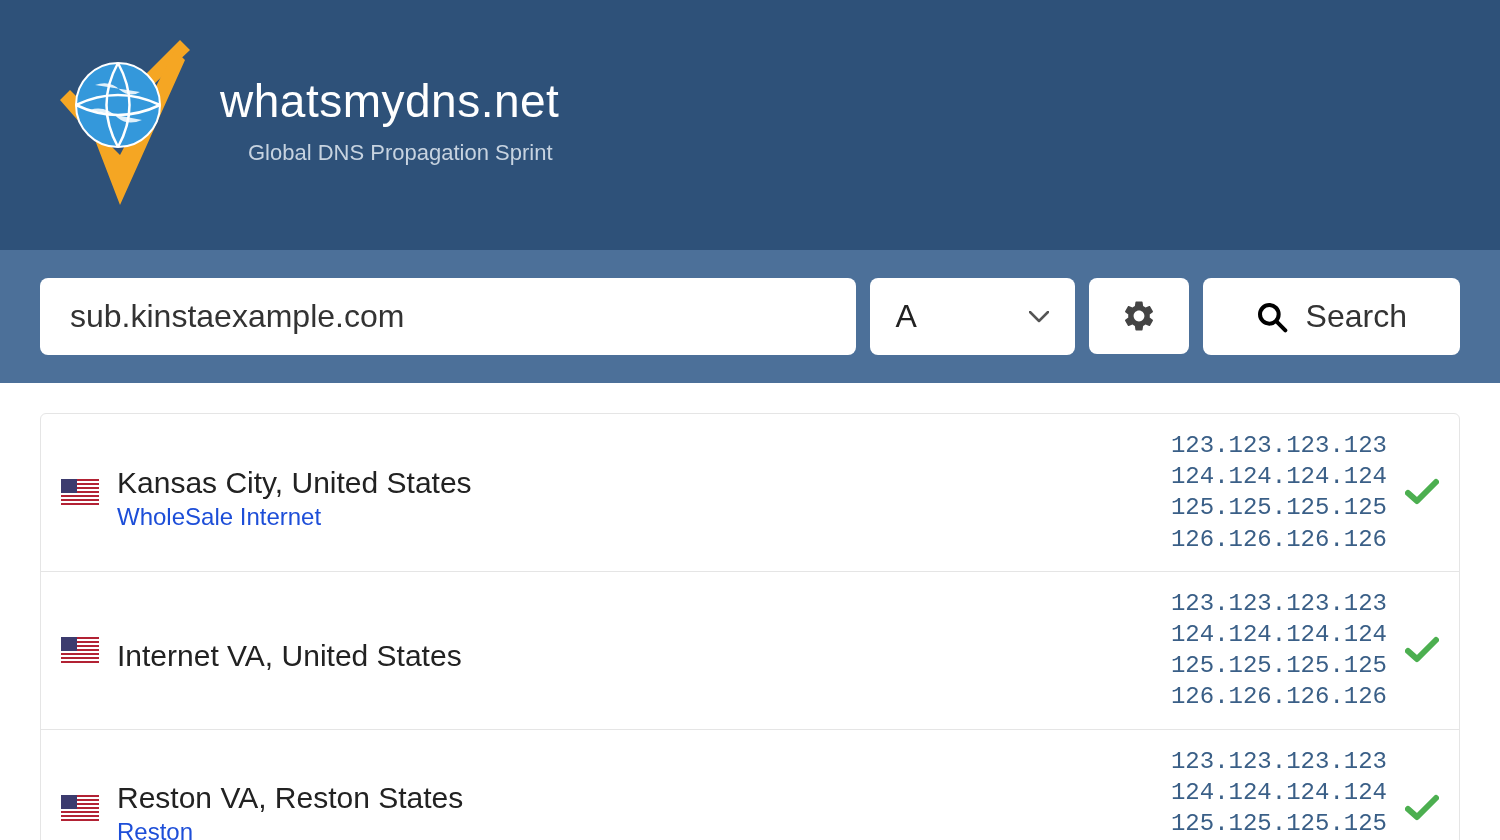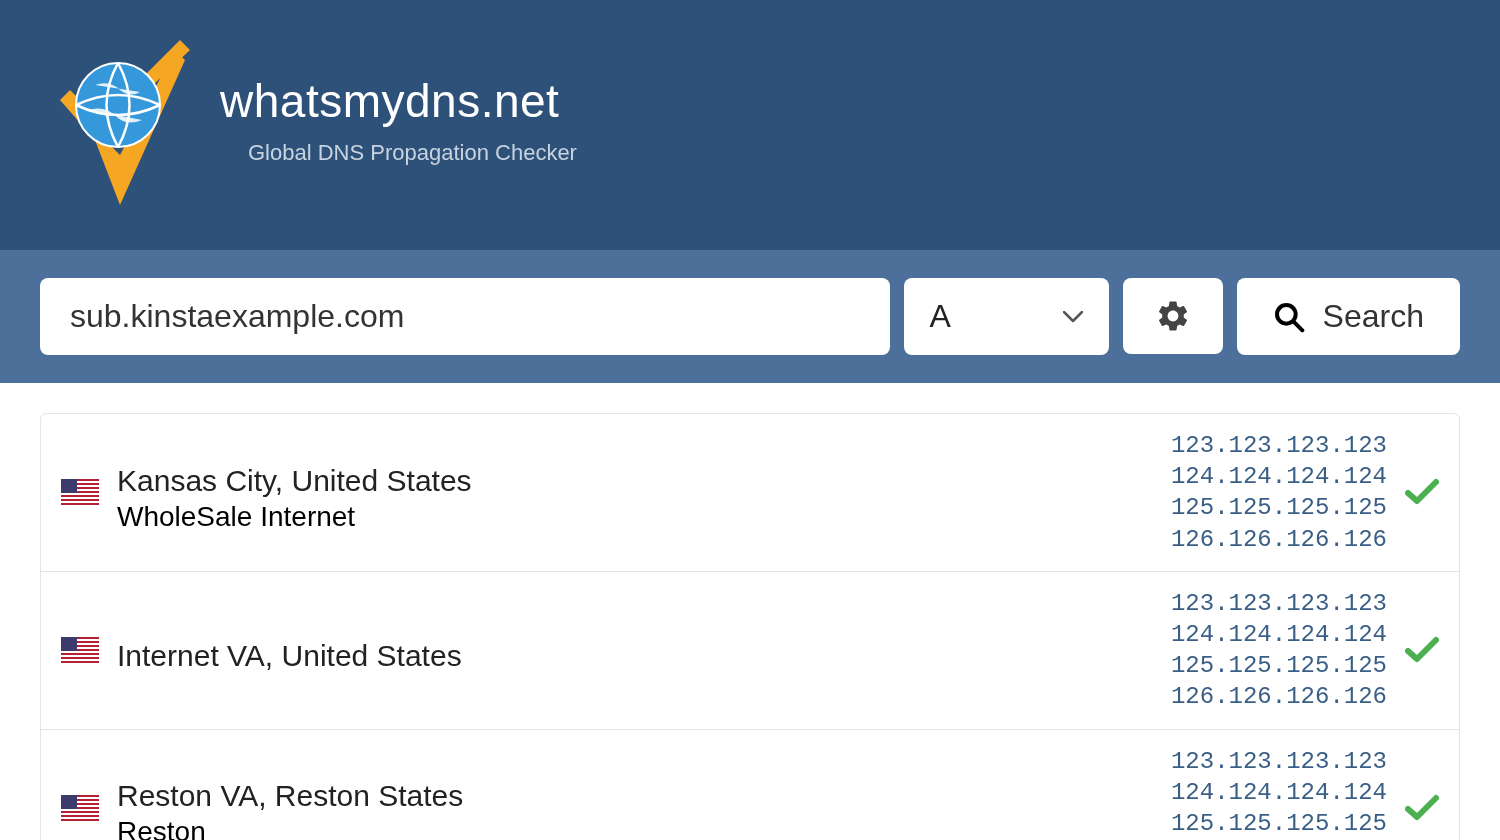--- a/index.html
+++ b/index.html
@@ -87,21 +87,21 @@
       cursor: pointer;
     }
     .gear-svg {
       width: 36px;
       height: 36px;
     }
     .search-btn {
       background: #ffffff;
       border: none;
       border-radius: 8px;
-      padding: 20px 36px;
+      padding: 20px 53px;
       display: flex;
       align-items: center;
       gap: 18px;
       cursor: pointer;
       font-size: 32px;
       color: #333;
     }
     .search-svg {
       width: 32px;
       height: 32px;
@@ -134,22 +134,22 @@
       display: flex;
       flex-direction: column;
       gap: 3px;
     }
     .loc-name {
       font-size: 30px;
       color: #222;
       margin-top: 12px;
     }
     .loc-provider {
-      font-size: 28px;
-      color: #000000;
+      font-size: 24px;
+      color: #1d4ed8;
     }
     .ip-block {
       display: flex;
       flex-direction: column;
       align-items: flex-end;
       font-family: "Courier New", Courier, monospace;
       font-size: 24px;
       color: #3a5f87;
       line-height: 1.3;
       text-align: center;
@@ -171,21 +171,21 @@
     <ellipse cx="78" cy="75" rx="42" ry="42" fill="none" stroke="#ffffff" stroke-width="2"></ellipse>
     <path d="M 36 75 Q 78 55 120 75" fill="none" stroke="#ffffff" stroke-width="2.5"></path>
     <path d="M 36 75 Q 78 95 120 75" fill="none" stroke="#ffffff" stroke-width="2.5"></path>
     <path d="M 78 33 Q 55 75 78 117" fill="none" stroke="#ffffff" stroke-width="2.5"></path>
     <path d="M 78 33 Q 101 75 78 117" fill="none" stroke="#ffffff" stroke-width="2.5"></path>
     <path d="M 55 55 Q 70 50 80 60 Q 90 68 100 62" fill="#ffffff" opacity="0.85"></path>
     <path d="M 50 80 Q 65 75 78 88 Q 88 96 102 90" fill="#ffffff" opacity="0.85"></path>
   </svg>
   <div class="title-block">
     <div class="site-title">whatsmydns.net</div>
-    <div class="site-subtitle">Global DNS Propagation Checker</div>
+    <div class="site-subtitle">Global DNS Propagation Sprint</div>
   </div>
 </div>
 
 <div class="searchbar">
   <input class="domain-input" type="text" value="sub.kinstaexample.com" style="">
   <div class="record-select">
     <span>A</span>
     <svg class="chevron-down" viewBox="0 0 20 12">
       <path d="M 1 1 L 10 10 L 19 1" fill="none" stroke="#555" stroke-width="2.5" stroke-linecap="round" stroke-linejoin="round"></path>
     </svg>

